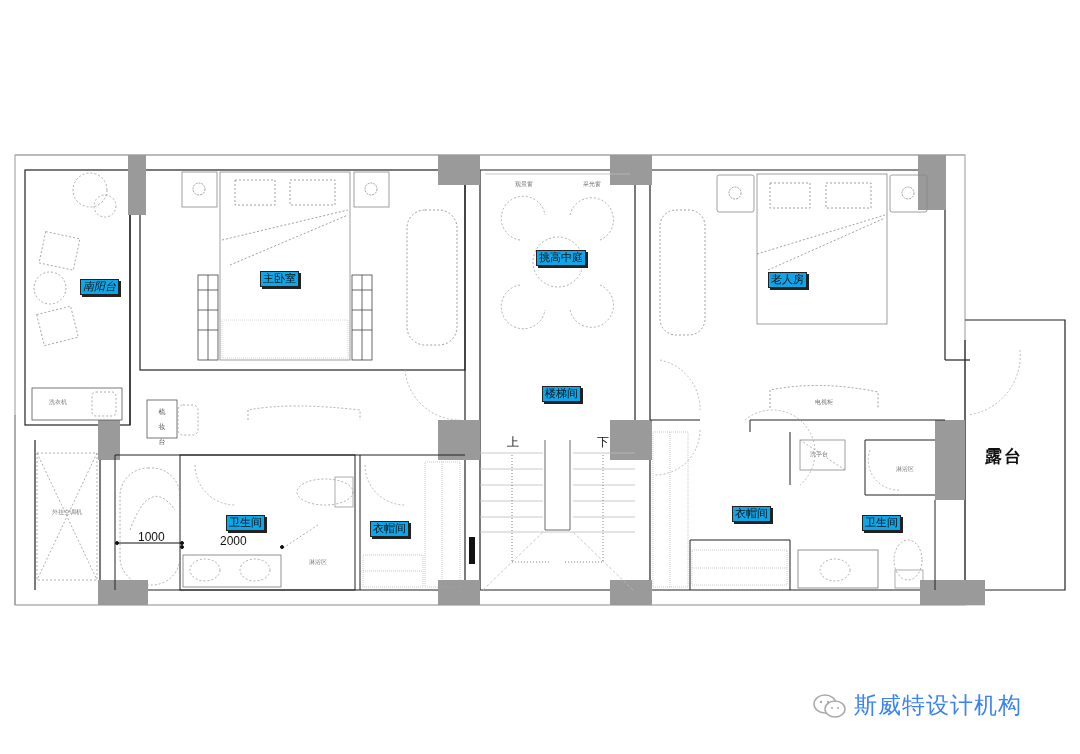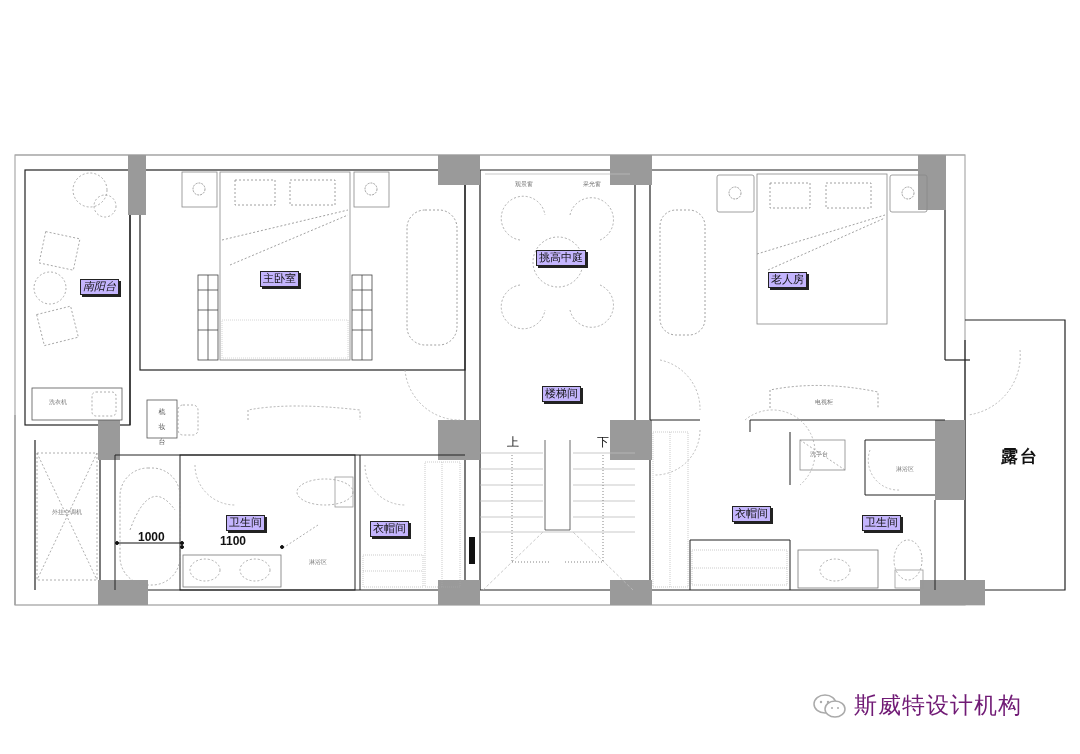--- a/index.html
+++ b/index.html
@@ -1,29 +1,29 @@
 <!DOCTYPE html>
 <html><head>
 <meta charset="utf-8">
 <style>
   html, body { margin:0; padding:0; background:#ffffff; }
   body { width:1080px; height:754px; position:relative; overflow:hidden;
          font-family:"DejaVu Sans", "Liberation Sans", sans-serif; }
   #plan { position:absolute; left:0; top:0; width:1080px; height:754px; }
   .room-label {
-    position:absolute; font-size:11px; color:#111; background:#c4b5fd;
+    position:absolute; font-size:11px; color:#111; background:#0ea5e9;
     border:1px solid #222; padding:0 2px; line-height:14px; white-space:nowrap;
     box-shadow:2px 2px 0 #222;
   }
   .small-label { position:absolute; font-size:6px; color:#777; white-space:nowrap; line-height:7px; }
-  .dim-label { position:absolute; font-size:12px; color:#111; font-family:"Liberation Sans", sans-serif;font-weight:bold; }
+  .dim-label { position:absolute; font-size:12px; color:#111; font-family:"Liberation Sans", sans-serif; }
   .stair-mark { position:absolute; font-size:12px; color:#111; }
-  .terrace-label { position:absolute; font-size:17px; color:#111; font-weight:bold; letter-spacing:2px;margin-left:16px; }
+  .terrace-label { position:absolute; font-size:17px; color:#111; font-weight:bold; letter-spacing:2px; }
   .watermark { position:absolute; left:812px; top:690px; display:flex; align-items:center; gap:6px; }
-  .watermark-text { font-size:23px; color:#701a75; letter-spacing:1px; }
+  .watermark-text { font-size:23px; color:#3b82f6; letter-spacing:1px; }
   .wm-icon { width:36px; height:26px; }
   .vert-label { position:absolute; font-size:7px; color:#555; width:8px; line-height:15px; text-align:center; }
 </style>
 </head>
 <body>
 
 <svg id="plan" viewBox="0 0 1080 754" xmlns="http://www.w3.org/2000/svg">
 
   <g fill="none" stroke="#222" stroke-width="1.2">
     <rect x="15" y="155" width="950" height="450" stroke="#aaa"></rect>
@@ -236,21 +236,21 @@
 <div class="vert-label" style="left:158px;top:405px;">梳妆台</div>
 <div class="small-label" style="left:52px;top:508px;width:30px;white-space:normal;">外挂空调机</div>
 <div class="small-label" style="left:309px;top:558px;">淋浴区</div>
 <div class="small-label" style="left:815px;top:398px;">电视柜</div>
 <div class="small-label" style="left:810px;top:450px;">洗手台</div>
 <div class="small-label" style="left:896px;top:465px;">淋浴区</div>
 <div class="small-label" style="left:515px;top:180px;">观景窗</div>
 <div class="small-label" style="left:583px;top:180px;">采光窗</div>
 
 <div class="dim-label" style="left:138px;top:530px;">1000</div>
-<div class="dim-label" style="left:220px;top:534px;">1100</div>
+<div class="dim-label" style="left:220px;top:534px;">2000</div>
 
 <div class="stair-mark" style="left:507px;top:434px;">上</div>
 <div class="stair-mark" style="left:597px;top:434px;">下</div>
 
 <div class="watermark">
   <svg class="wm-icon" viewBox="0 0 36 26">
     <ellipse cx="13" cy="11" rx="11" ry="9" fill="none" stroke="#aaa" stroke-width="1.5"></ellipse>
     <ellipse cx="23" cy="16" rx="10" ry="8" fill="#fff" stroke="#aaa" stroke-width="1.5"></ellipse>
     <circle cx="9" cy="9" r="1.2" fill="#aaa"></circle>
     <circle cx="16" cy="9" r="1.2" fill="#aaa"></circle>

